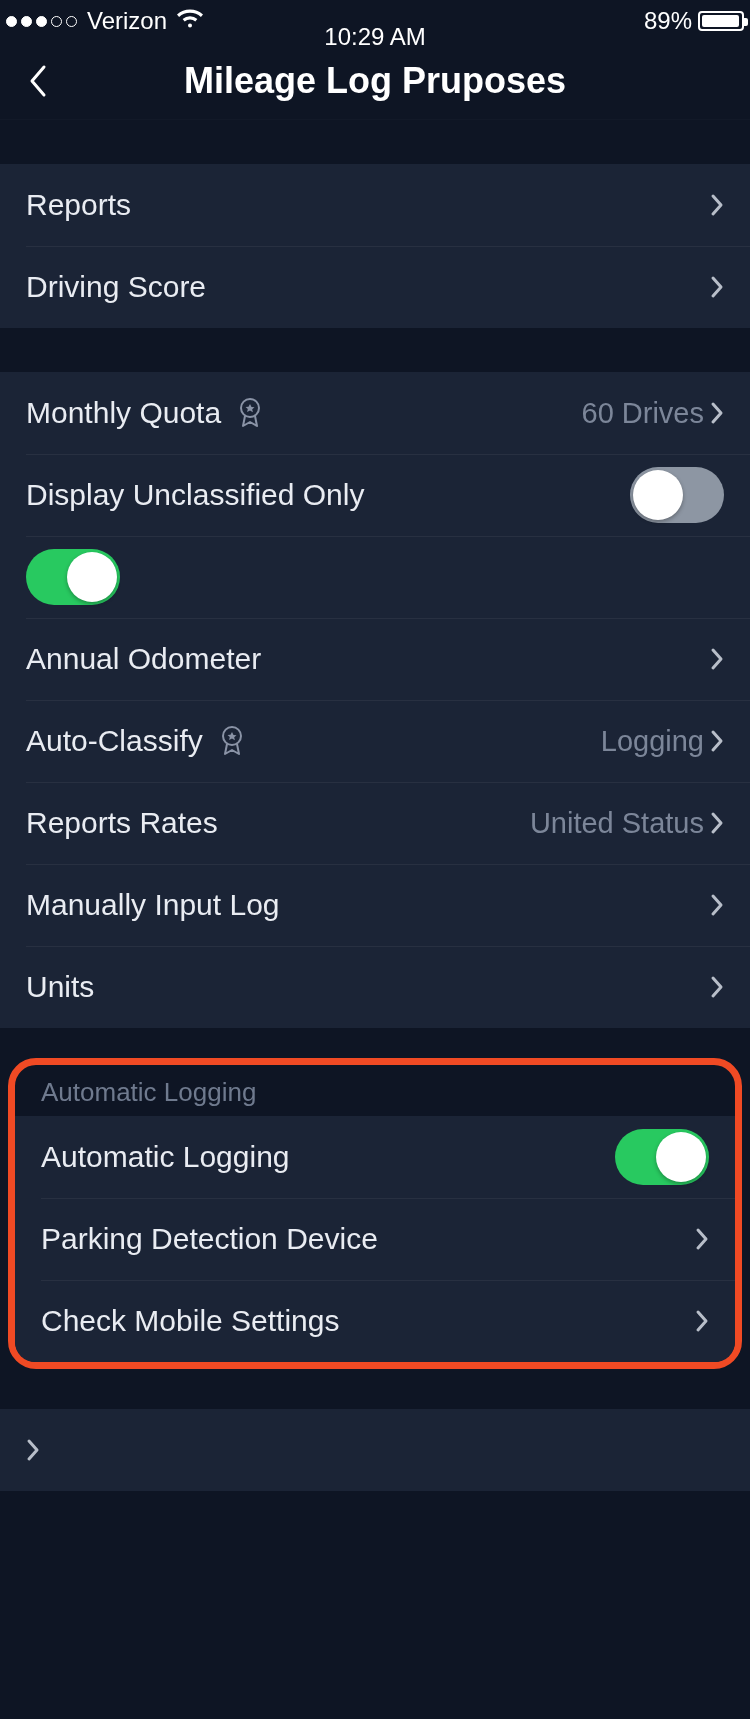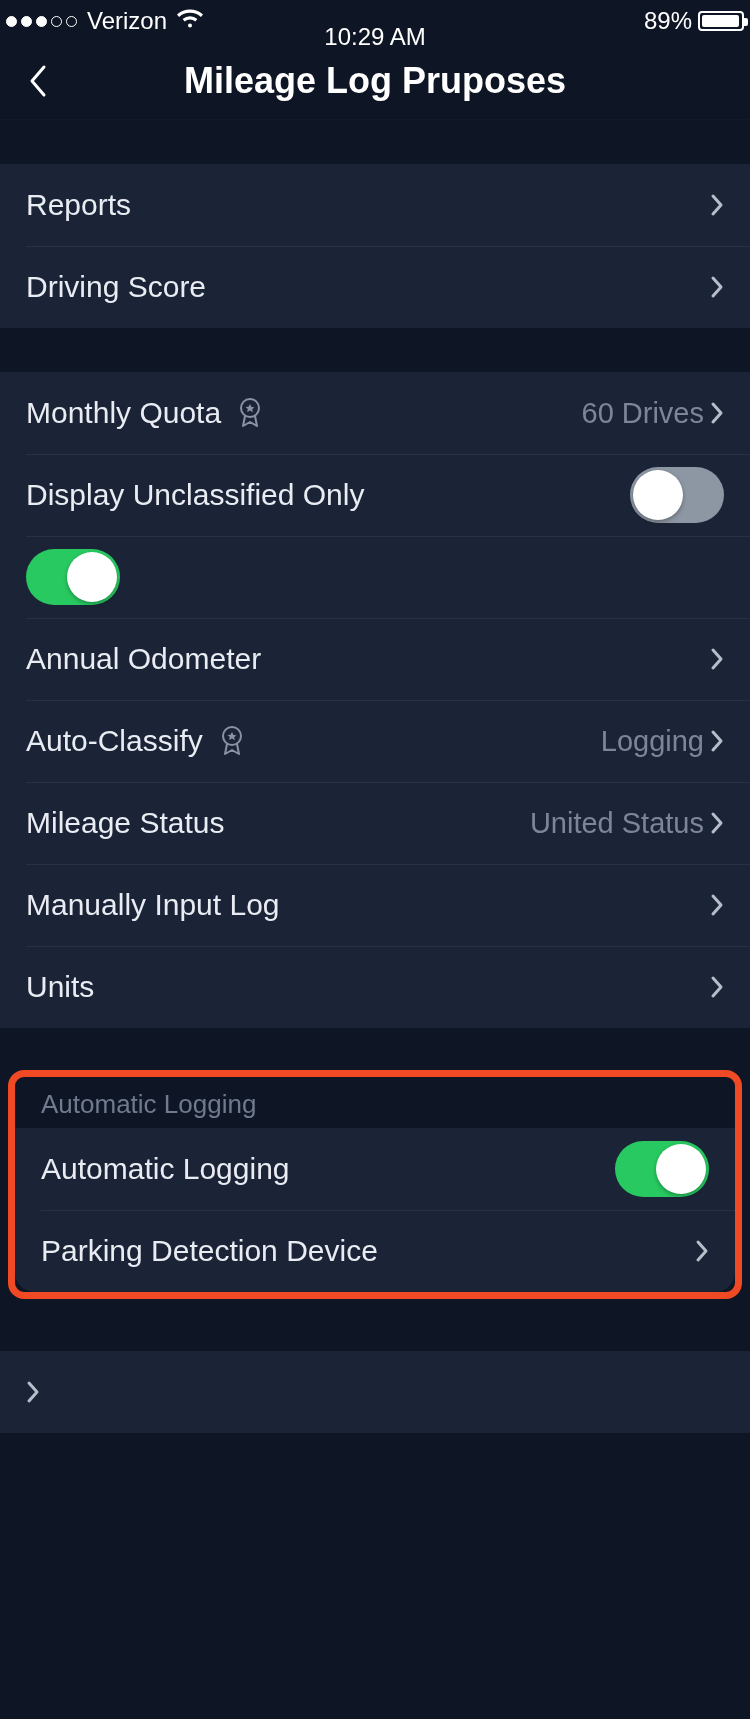--- a/index.html
+++ b/index.html
@@ -91,22 +91,22 @@
   .switch-on { background:#28c960; }
   .knob {
     position:absolute; top:3px; width:50px; height:50px; border-radius:50%;
     background:#fff; box-shadow:0 2px 4px rgba(0,0,0,0.3);
   }
   .switch-off .knob { left:3px; }
   .switch-on .knob { right:3px; }
   
   .highlight-wrap {
     border: 7px solid #f04a24;
-    border-radius: 16px;
-    margin: 12px 8px;
+    border-radius: 28px;
+    margin: 0 8px;
   }
   .highlight-wrap .section-header { background: transparent; padding-top:12px; }
   .highlight-wrap .section { background:#1b2436; }
   .highlight-wrap .row:first-of-type::before{display:none;}
 </style>
 </head>
 <body>
 
 <div class="status-bar">
   <div class="status-left">
@@ -244,21 +244,21 @@
       <span class="chevron">
           <svg width="14" height="24" viewBox="0 0 14 24">
             <path fill="none" stroke="#b8bec9" stroke-width="3" stroke-linecap="round" stroke-linejoin="round" d="M3 3l8 9-8 9"></path>
           </svg>
         </span>
     </div>
   </div>
 
   <div class="row">
     <div class="row-left">
-        <span>Mileage Status</span>
+        <span>Reports Rates</span>
       </div>
     <div class="row-right">
       <span class="detail-text">United Status</span>
       <span class="chevron">
           <svg width="14" height="24" viewBox="0 0 14 24">
             <path fill="none" stroke="#b8bec9" stroke-width="3" stroke-linecap="round" stroke-linejoin="round" d="M3 3l8 9-8 9"></path>
           </svg>
         </span>
     </div>
   </div>
@@ -310,20 +310,32 @@
           <span>Parking Detection Device</span>
         </div>
       <div class="row-right">
           <span class="chevron">
             <svg width="14" height="24" viewBox="0 0 14 24">
               <path fill="none" stroke="#b8bec9" stroke-width="3" stroke-linecap="round" stroke-linejoin="round" d="M3 3l8 9-8 9"></path>
             </svg>
           </span>
         </div>
     </div>
+    <div class="row">
+      <div class="row-left">
+          <span>Check Mobile Settings</span>
+        </div>
+      <div class="row-right">
+          <span class="chevron">
+            <svg width="14" height="24" viewBox="0 0 14 24">
+              <path fill="none" stroke="#b8bec9" stroke-width="3" stroke-linecap="round" stroke-linejoin="round" d="M3 3l8 9-8 9"></path>
+            </svg>
+          </span>
+        </div>
+    </div>
   </div>
 </div>
 
 <div style="height:40px"></div>
 
 <div class="section">
   <div class="row">
     <div class="row-right">
         <span class="chevron">
           <svg width="14" height="24" viewBox="0 0 14 24">

